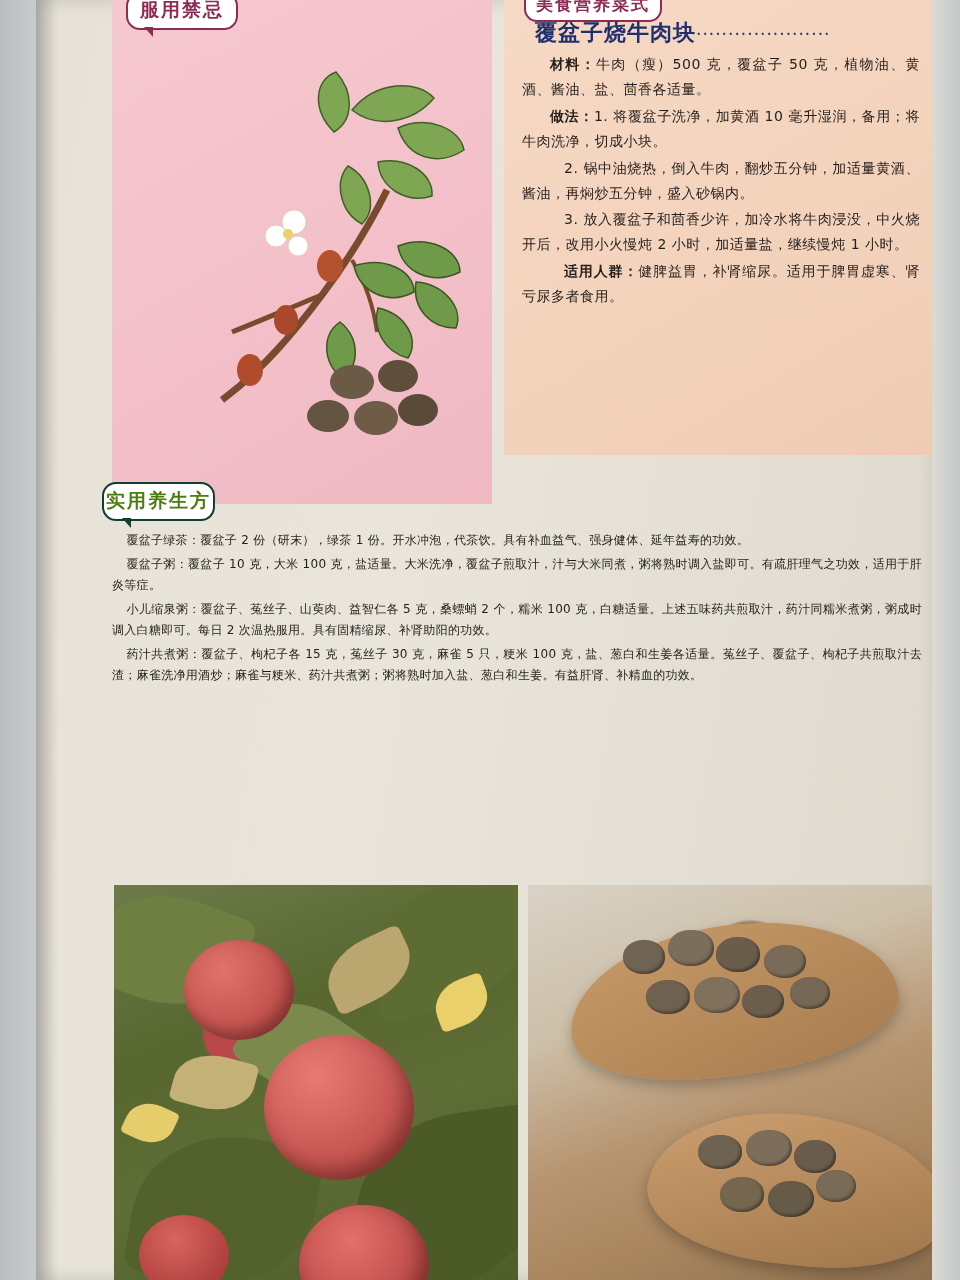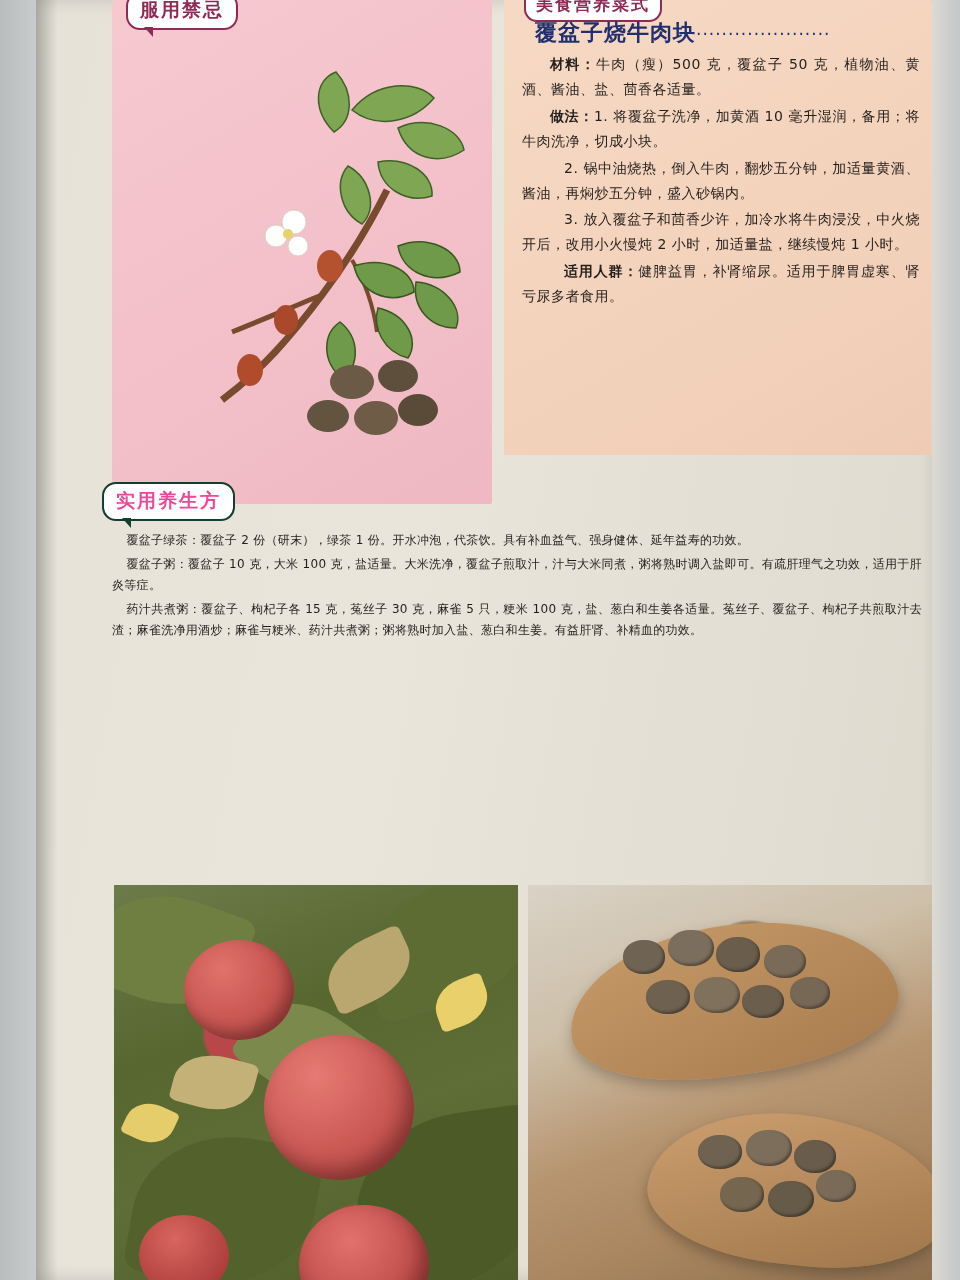--- a/index.html
+++ b/index.html
@@ -89,21 +89,21 @@
   .lbl{font-weight:bold;}
 
   
   .lower{
     position:absolute;left:58px;top:470px;width:838px;height:420px;
     background:transparent;
   }
   .tag2-wrap{position:absolute;left:8px;top:12px;}
   .tag2{
     display:inline-block;background:#fff;border:2px solid #123f2f;border-radius:14px;
-    color:#ec4899;font-weight:bold;letter-spacing:2px;padding:4px 12px 5px;font-size:19px;
+    color:#4d7c0f;font-weight:bold;letter-spacing:2px;padding:4px 2px 5px;font-size:19px;
     position:relative;
   }
   .tag2:after{
     content:"";position:absolute;left:18px;bottom:-9px;
     border-left:9px solid transparent;border-right:0 solid transparent;
     border-top:10px solid #123f2f;
   }
   .body-text{
     position:absolute;left:18px;top:60px;width:810px;
     font-size:12px;line-height:1.75;color:#221d1a;letter-spacing:.3px;
@@ -235,20 +235,23 @@
       <span class="tag2">实用养生方</span>
     </div>
     <div class="body-text">
       <p>
         <span class="name">覆盆子绿茶：</span><span>覆盆子 2 份（研末），绿茶 1 份。开水冲泡，代茶饮。具有补血益气、强身健体、延年益寿的功效。</span>
       </p>
       <p>
         <span class="name">覆盆子粥：</span><span>覆盆子 10 克，大米 100 克，盐适量。大米洗净，覆盆子煎取汁，汁与大米同煮，粥将熟时调入盐即可。有疏肝理气之功效，适用于肝炎等症。</span>
       </p>
       <p>
+        <span class="name">小儿缩泉粥：</span><span>覆盆子、菟丝子、山萸肉、益智仁各 5 克，桑螵蛸 2 个，糯米 100 克，白糖适量。上述五味药共煎取汁，药汁同糯米煮粥，粥成时调入白糖即可。每日 2 次温热服用。具有固精缩尿、补肾助阳的功效。</span>
+      </p>
+      <p>
         <span class="name">药汁共煮粥：</span><span>覆盆子、枸杞子各 15 克，菟丝子 30 克，麻雀 5 只，粳米 100 克，盐、葱白和生姜各适量。菟丝子、覆盆子、枸杞子共煎取汁去渣；麻雀洗净用酒炒；麻雀与粳米、药汁共煮粥；粥将熟时加入盐、葱白和生姜。有益肝肾、补精血的功效。</span>
       </p>
     </div>
   </div>
 
   <div class="photos">
 
     <div class="photo photo-left">
 
       <div class="leaf" style="left:-20px;top:10px;width:150px;height:110px;background:#6f7f42;transform:rotate(20deg);"></div>

